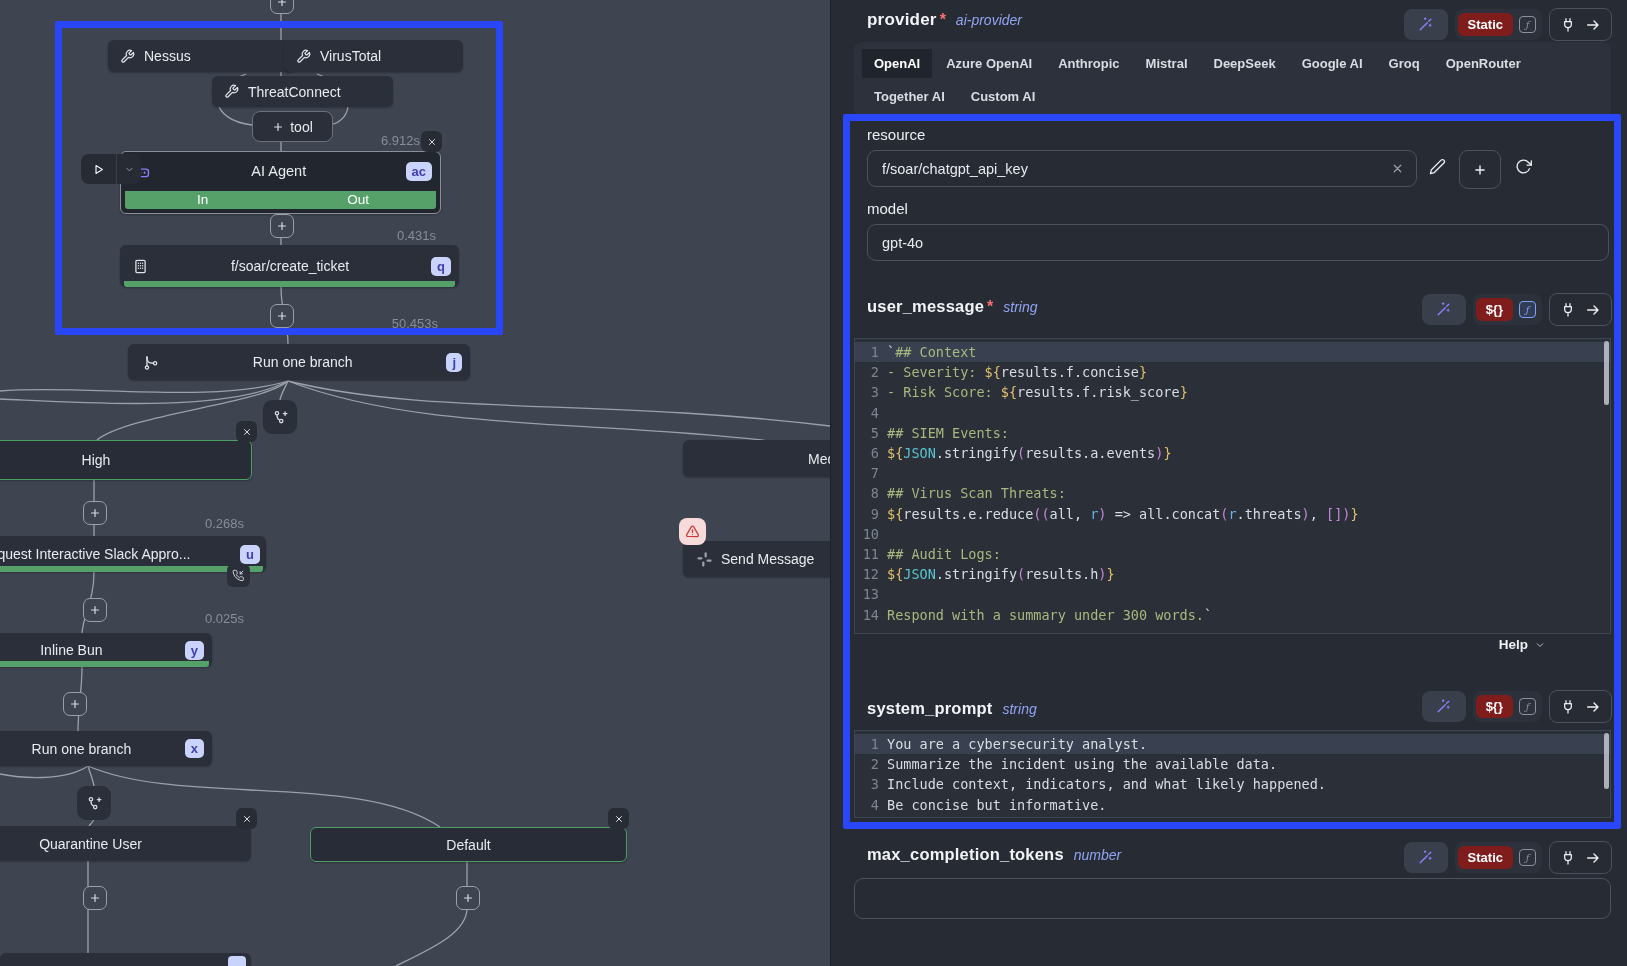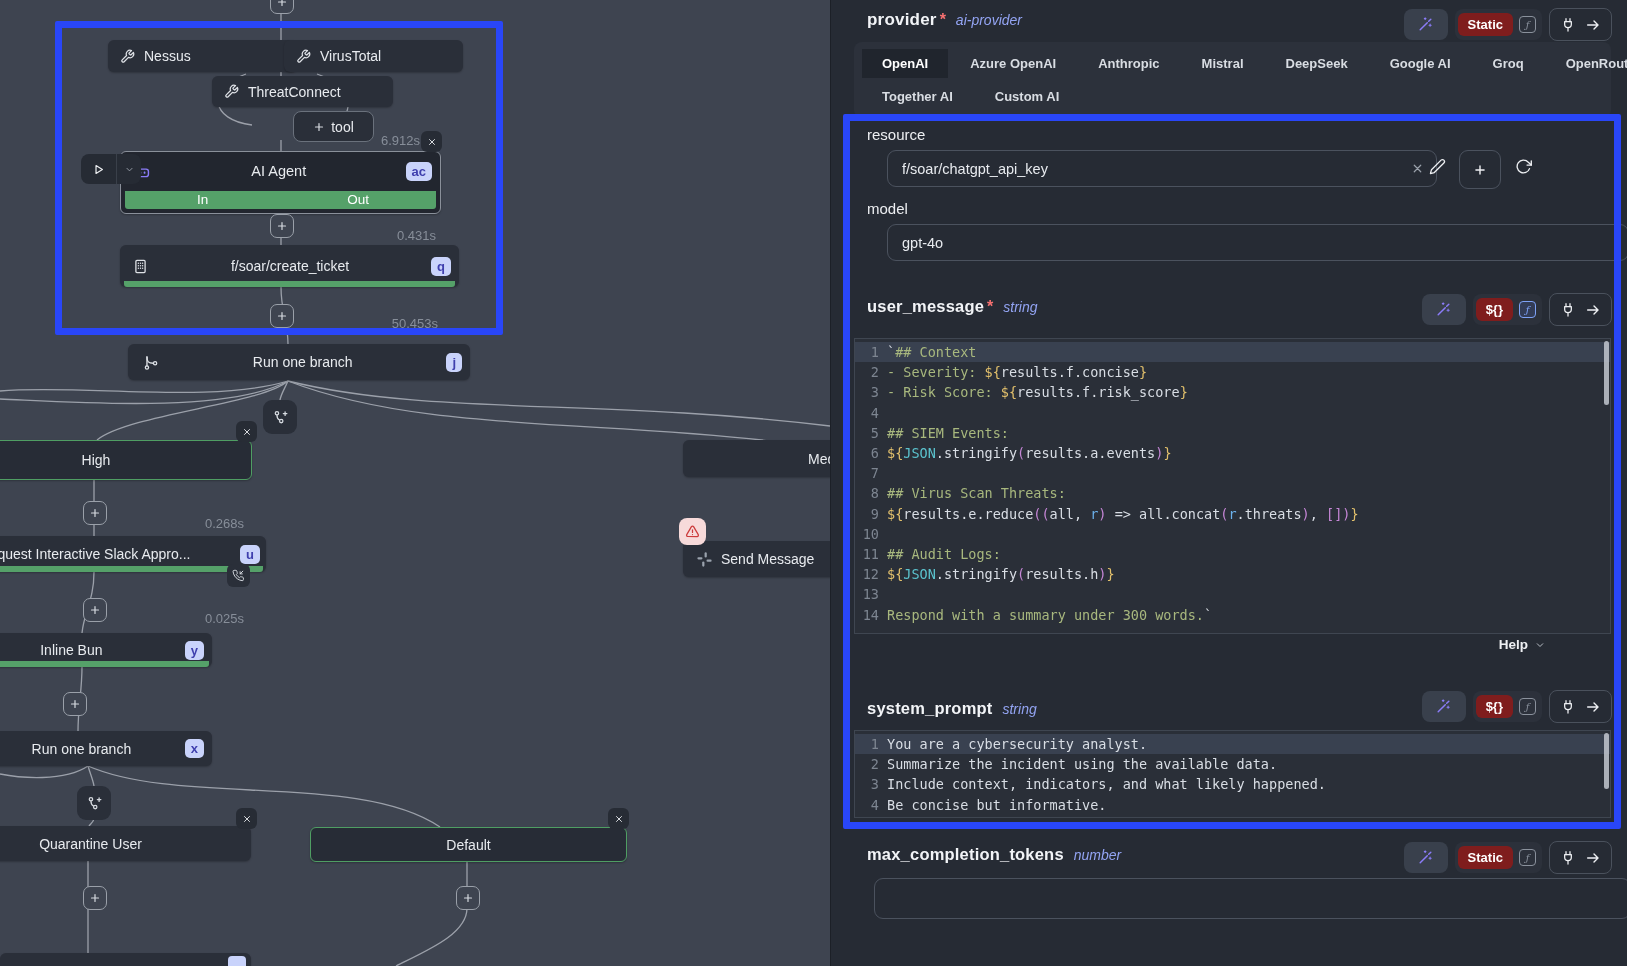--- a/index.html
+++ b/index.html
@@ -28,21 +28,21 @@
   svg.ic{display:block;}
   
   #n-agent{left:120px;top:151px;width:319px;height:61px;flex-direction:column;align-items:stretch;
            border:1px solid #8a909a;background:#22262f;padding:0;}
   #n-agent .agent-head{height:48px;display:flex;align-items:center;padding:0 8px 0 12px;gap:8px;}
   #n-agent .agent-head .title{font-size:14.5px;}
   #n-agent .ports{display:flex;margin:0 4px 4px;height:23px;background:#55a169;border-radius:0 0 3px 3px;color:#fff;}
   #n-agent .ports div{flex:1;display:flex;align-items:center;justify-content:center;font-size:13.5px;}
   .toolchip{position:absolute;left:252px;top:111px;width:79px;height:29px;background:#2a2f39;
             border:1px solid #6a717c;border-radius:8px;display:flex;align-items:center;justify-content:center;
-            gap:6px;font-size:14px;z-index:2;margin-left:41px;}
+            gap:6px;font-size:14px;z-index:2;}
   .playgrp{position:absolute;left:81px;top:154px;width:60px;height:30px;background:#262b34;border-radius:8px;
            display:flex;align-items:center;z-index:3;}
   .playgrp .pcell{flex:1.5;display:flex;align-items:center;justify-content:center;border-right:1px solid #3a404a;height:100%;}
   .playgrp .ccell{flex:1;display:flex;align-items:center;justify-content:center;height:100%;}
   .warnbadge{position:absolute;left:679px;top:518px;width:27px;height:27px;background:#f7dada;border-radius:8px;
              display:flex;align-items:center;justify-content:center;z-index:3;}
   .phonebadge{position:absolute;left:227px;top:564px;width:23px;height:23px;background:#2a2f39;border-radius:6px;
              display:flex;align-items:center;justify-content:center;z-index:4;}
   .sliverbadge{position:absolute;left:228px;top:3px;width:18px;height:10px;background:#c9d3fb;border-radius:4px 4px 0 0;}
   
@@ -54,25 +54,25 @@
   .btnrow{position:absolute;display:flex;align-items:center;gap:7px;}
   .wandbtn{width:44px;height:31px;background:#39404c;border-radius:8px;display:flex;align-items:center;justify-content:center;}
   .modegrp{height:31px;background:#2c313b;border-radius:8px;display:flex;align-items:center;padding:0 6px 0 3px;gap:6px;}
   .modepill{background:#7f1d1d;border-radius:6px;padding:5px 10px;font-size:13px;font-weight:bold;color:#fff;line-height:1;}
   .fxicon{width:15px;height:15px;border:1.3px solid #8a919c;border-radius:4px;color:#8a919c;font-size:10px;
           display:flex;align-items:center;justify-content:center;font-family:"DejaVu Serif",serif;font-style:italic;}
   .fxicon.active{border-color:#7ea2f7;color:#7ea2f7;background:rgba(90,130,255,.14);}
   .pluggrp{height:31px;border:1px solid #4a515c;border-radius:8px;display:flex;align-items:center;gap:9px;padding:0 10px;}
   .tabswrap{position:absolute;left:23px;top:42px;width:757px;background:#2c313b;border-radius:8px;padding:5px 4px;box-sizing:border-box;}
   .tabrow{display:flex;gap:2px;padding:2px 4px;}
-  .tab{font-size:13px;font-weight:bold;color:#d9dde3;padding:7px 20px;border-radius:0;white-space:nowrap;}
+  .tab{font-size:13px;font-weight:bold;color:#d9dde3;padding:7px 12px;border-radius:0;white-space:nowrap;}
   .tab.sel{background:#20252d;color:#fff;}
   .flabel{position:absolute;left:36px;font-size:15px;color:#edeff2;}
   .inputbox{position:absolute;height:37px;border:1.5px solid #4b525e;border-radius:9px;background:transparent;
-            display:flex;align-items:center;padding:0 12px 0 14px;box-sizing:border-box;font-size:14.5px;color:#e8ebef;margin-left:20px;}
+            display:flex;align-items:center;padding:0 12px 0 14px;box-sizing:border-box;font-size:14.5px;color:#e8ebef;}
   .inputbox input{flex:1;background:transparent;border:none;outline:none;color:#e8ebef;font-size:14.5px;
             font-family:"Liberation Sans",sans-serif;padding:0;}
   .sqbtn{position:absolute;width:40px;height:37px;border:1.5px solid #4b525e;border-radius:9px;display:flex;
          align-items:center;justify-content:center;}
   .baricon{position:absolute;display:flex;align-items:center;justify-content:center;}
   
   .editor{position:absolute;left:23px;width:757px;background:#2a2f38;border:1px solid #3f4651;box-sizing:border-box;
           font-family:"DejaVu Sans Mono",monospace;font-size:13.5px;line-height:20.2px;overflow:hidden;padding-top:3px;}
   .cl{display:flex;white-space:pre;}
   .cl.active{background:#394150;}

